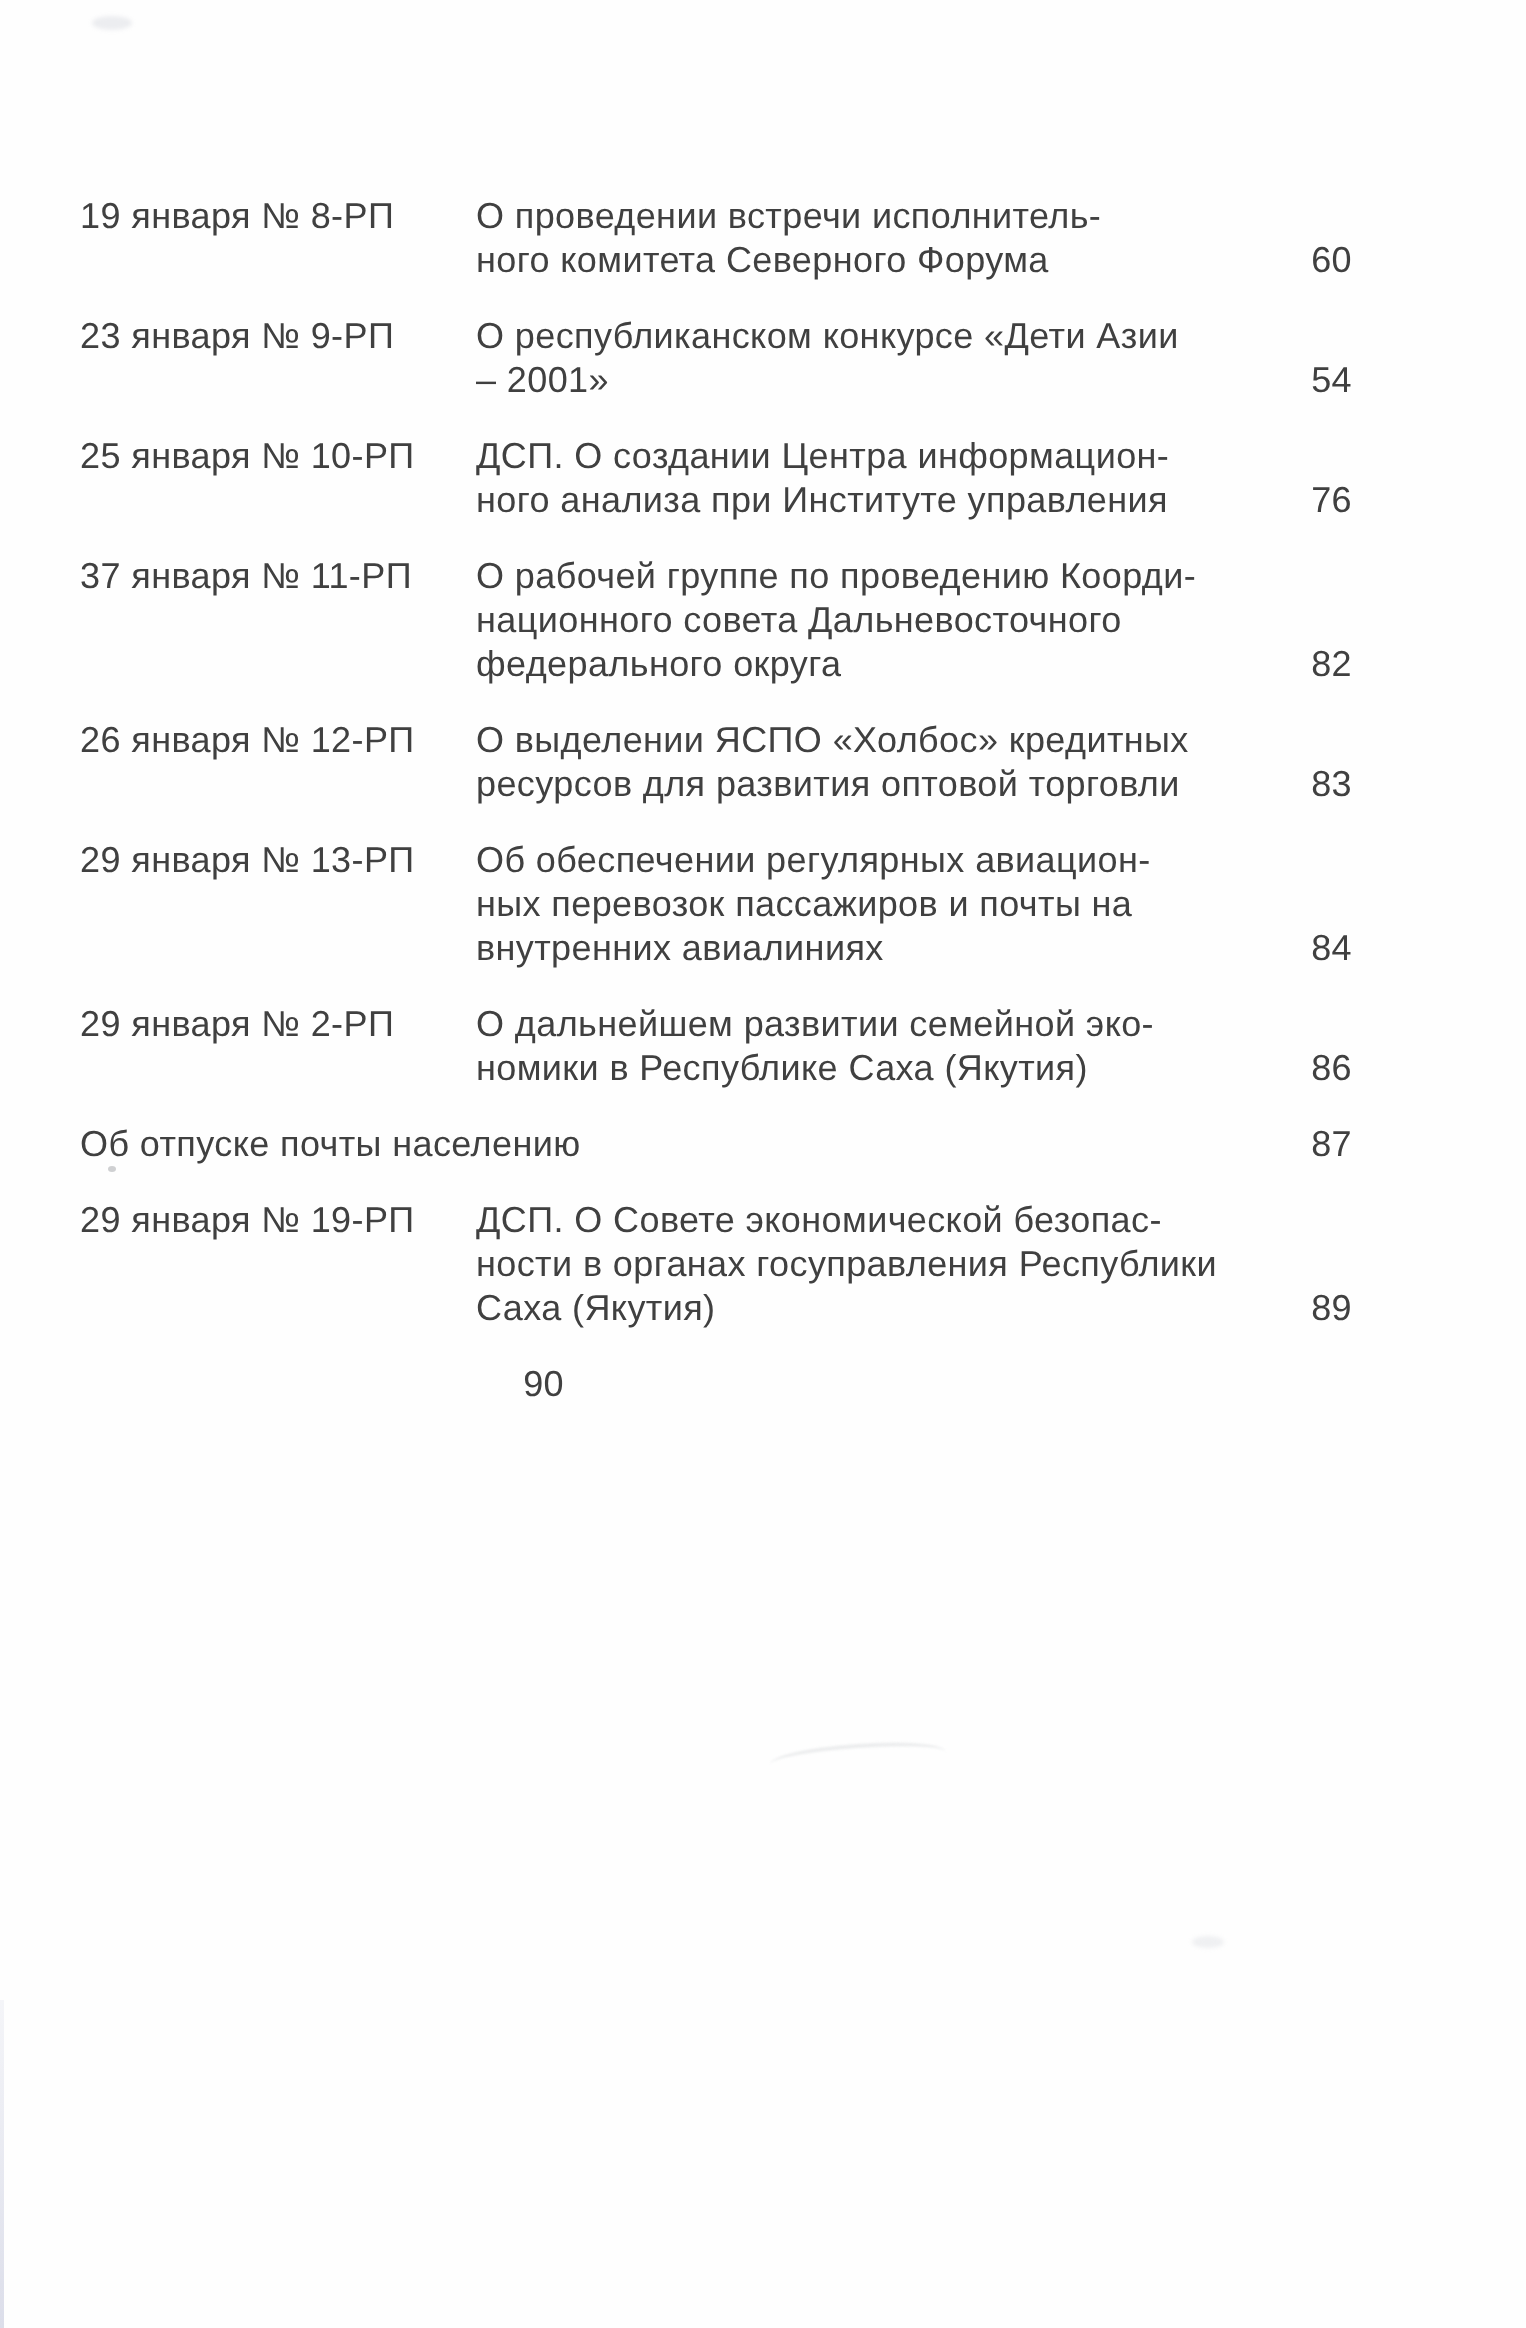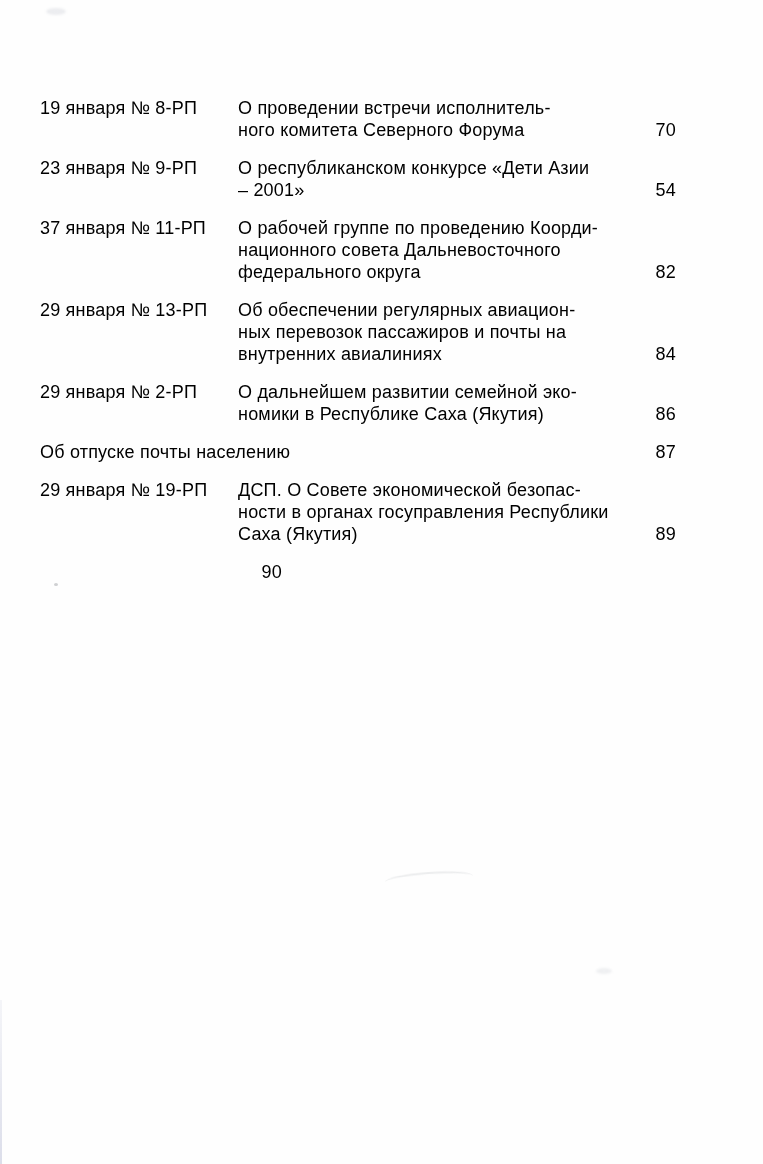--- a/index.html
+++ b/index.html
@@ -6,21 +6,21 @@
     margin: 0;
     padding: 0;
     background: #ffffff;
   }
   .page {
     position: relative;
     width: 763px;
     height: 1164px;
     background: #fefefe;
     font-family: "Liberation Sans", sans-serif;
-    color: #000000;
+    color: #404040;
     overflow: hidden;
   }
   .toc {
     position: absolute;
     left: 40px;
     top: 97px;
     width: 636px;
   }
   .toc-row {
     display: flex;
@@ -84,39 +84,51 @@
 </style>
 </head>
 <body>
 
 <div class="page">
   <div class="toc" id="toc">
   <div class="toc-row">
     <div class="toc-date">19 января № 8-РП</div>
     <div class="toc-title">О проведении встречи исполнитель-
 ного комитета Северного Форума</div>
-    <div class="toc-page">70</div>
+    <div class="toc-page">60</div>
   </div>
 
   <div class="toc-row">
     <div class="toc-date">23 января № 9-РП</div>
     <div class="toc-title">О республиканском конкурсе «Дети Азии
 – 2001»</div>
     <div class="toc-page">54</div>
   </div>
 
+  <div class="toc-row">
+    <div class="toc-date">25 января № 10-РП</div>
+    <div class="toc-title">ДСП. О создании Центра информацион-
+ного анализа при Институте управления</div>
+    <div class="toc-page">76</div>
+  </div>
 
   <div class="toc-row">
     <div class="toc-date">37 января № 11-РП</div>
     <div class="toc-title">О рабочей группе по проведению Коорди-
 национного совета Дальневосточного
 федерального округа</div>
     <div class="toc-page">82</div>
   </div>
 
+  <div class="toc-row">
+    <div class="toc-date">26 января № 12-РП</div>
+    <div class="toc-title">О выделении ЯСПО «Холбос» кредитных
+ресурсов для развития оптовой торговли</div>
+    <div class="toc-page">83</div>
+  </div>
 
   <div class="toc-row">
     <div class="toc-date">29 января № 13-РП</div>
     <div class="toc-title">Об обеспечении регулярных авиацион-
 ных перевозок пассажиров и почты на
 внутренних авиалиниях</div>
     <div class="toc-page">84</div>
   </div>
 
   <div class="toc-row">

